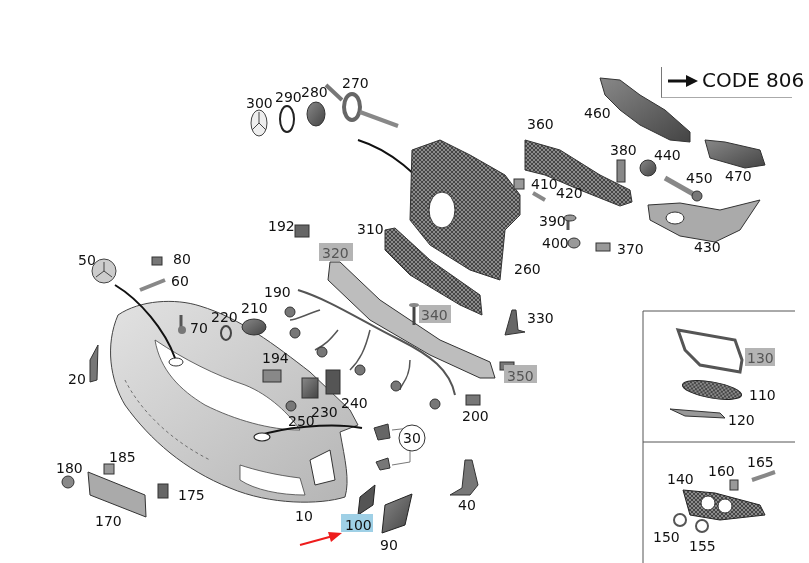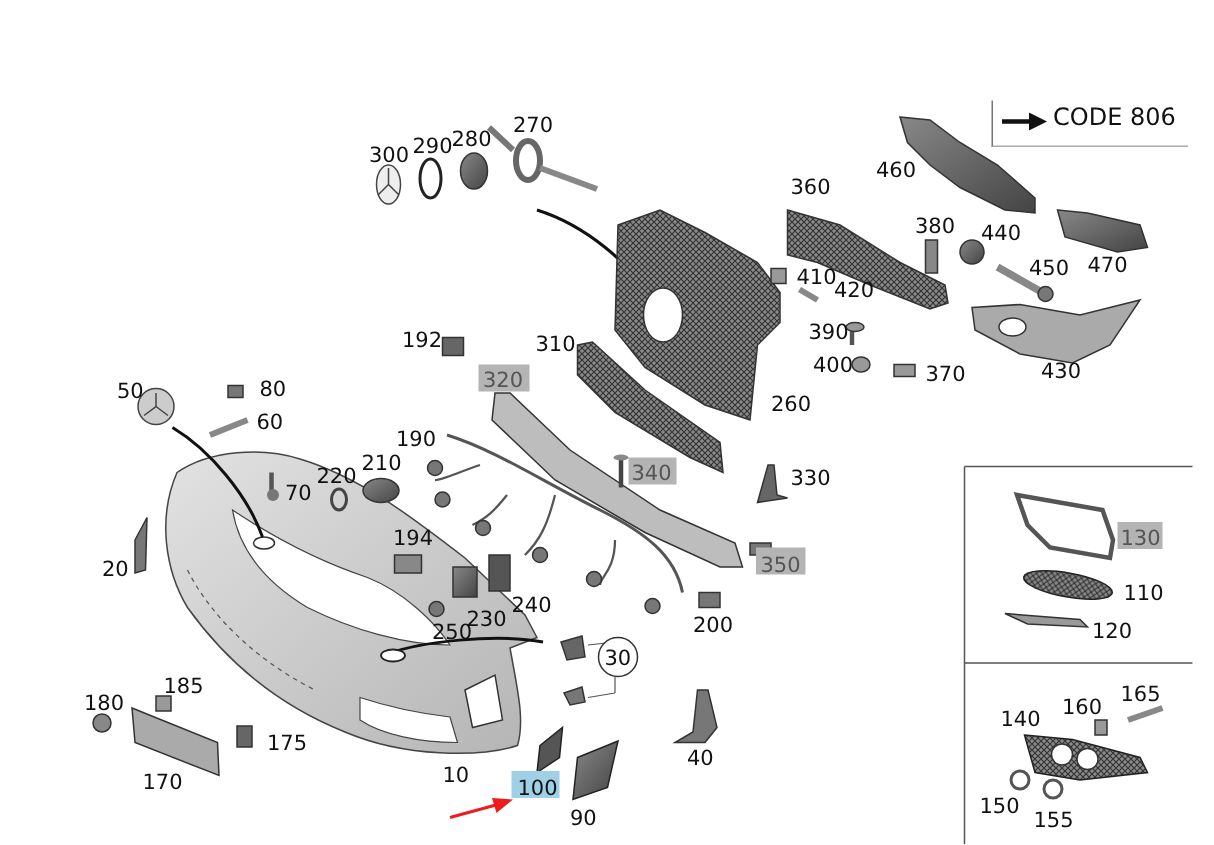--- a/index.html
+++ b/index.html
@@ -3,21 +3,21 @@
 <meta charset="utf-8">
 <style>
   html, body { margin:0; padding:0; background:#ffffff; }
   body { width:809px; height:563px; position:relative; overflow:hidden;
          font-family:"DejaVu Sans", sans-serif; }
   #diagram { position:absolute; left:0; top:0; width:809px; height:563px; }
   .lbl { font-family:"DejaVu Sans", sans-serif; font-size:14px; fill:#111; }
   .lbl-hl { fill:#555; }
   .code-box { position:absolute; left:661px; top:67px; width:130px; height:30px;
               border-left:1px solid #777; border-bottom:1px solid #aaa; }
-  .code-text { position:absolute; left:40px; top:1px; font-size:16px; color:#111;
+  .code-text { position:absolute; left:40px; top:1px; font-size:20px; color:#111;
                font-family:"DejaVu Sans", sans-serif; white-space:nowrap; }
   .code-arrow { position:absolute; left:6px; top:8px; width:30px; height:12px; }
 </style>
 </head>
 <body>
 
 <div class="code-box">
   <svg class="code-arrow" viewBox="0 0 30 12">
     <line x1="0" y1="6" x2="20" y2="6" stroke="#111" stroke-width="3"></line>
     <polygon points="18,0 30,6 18,12" fill="#111"></polygon>

